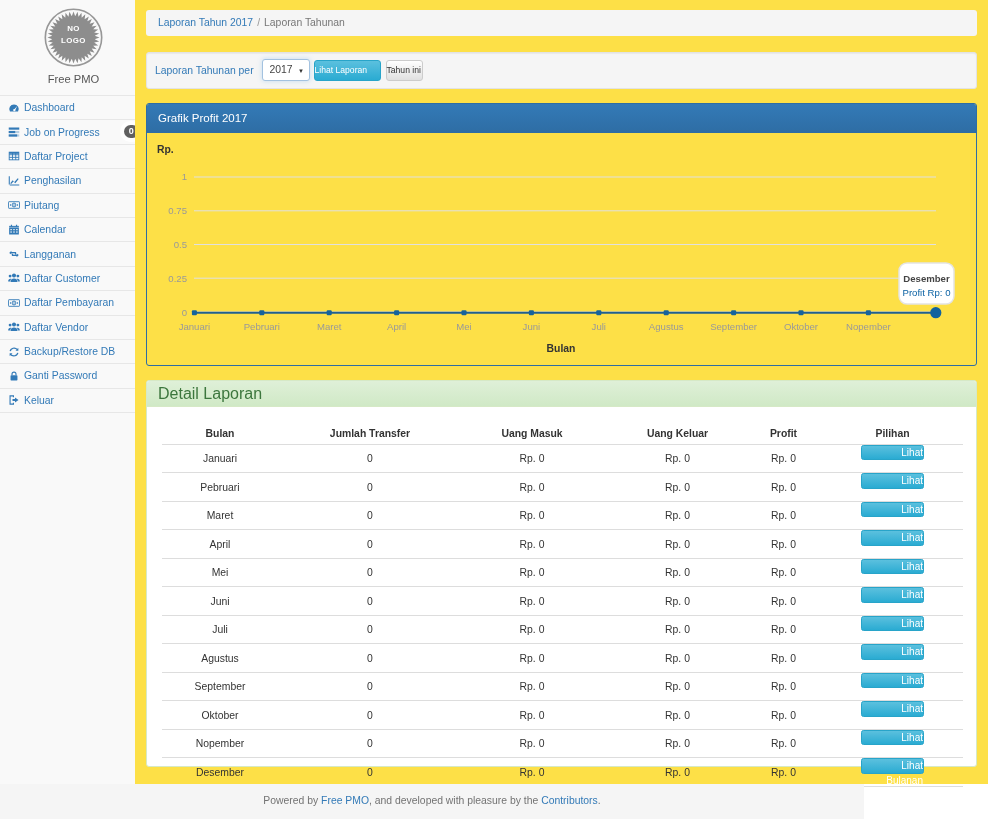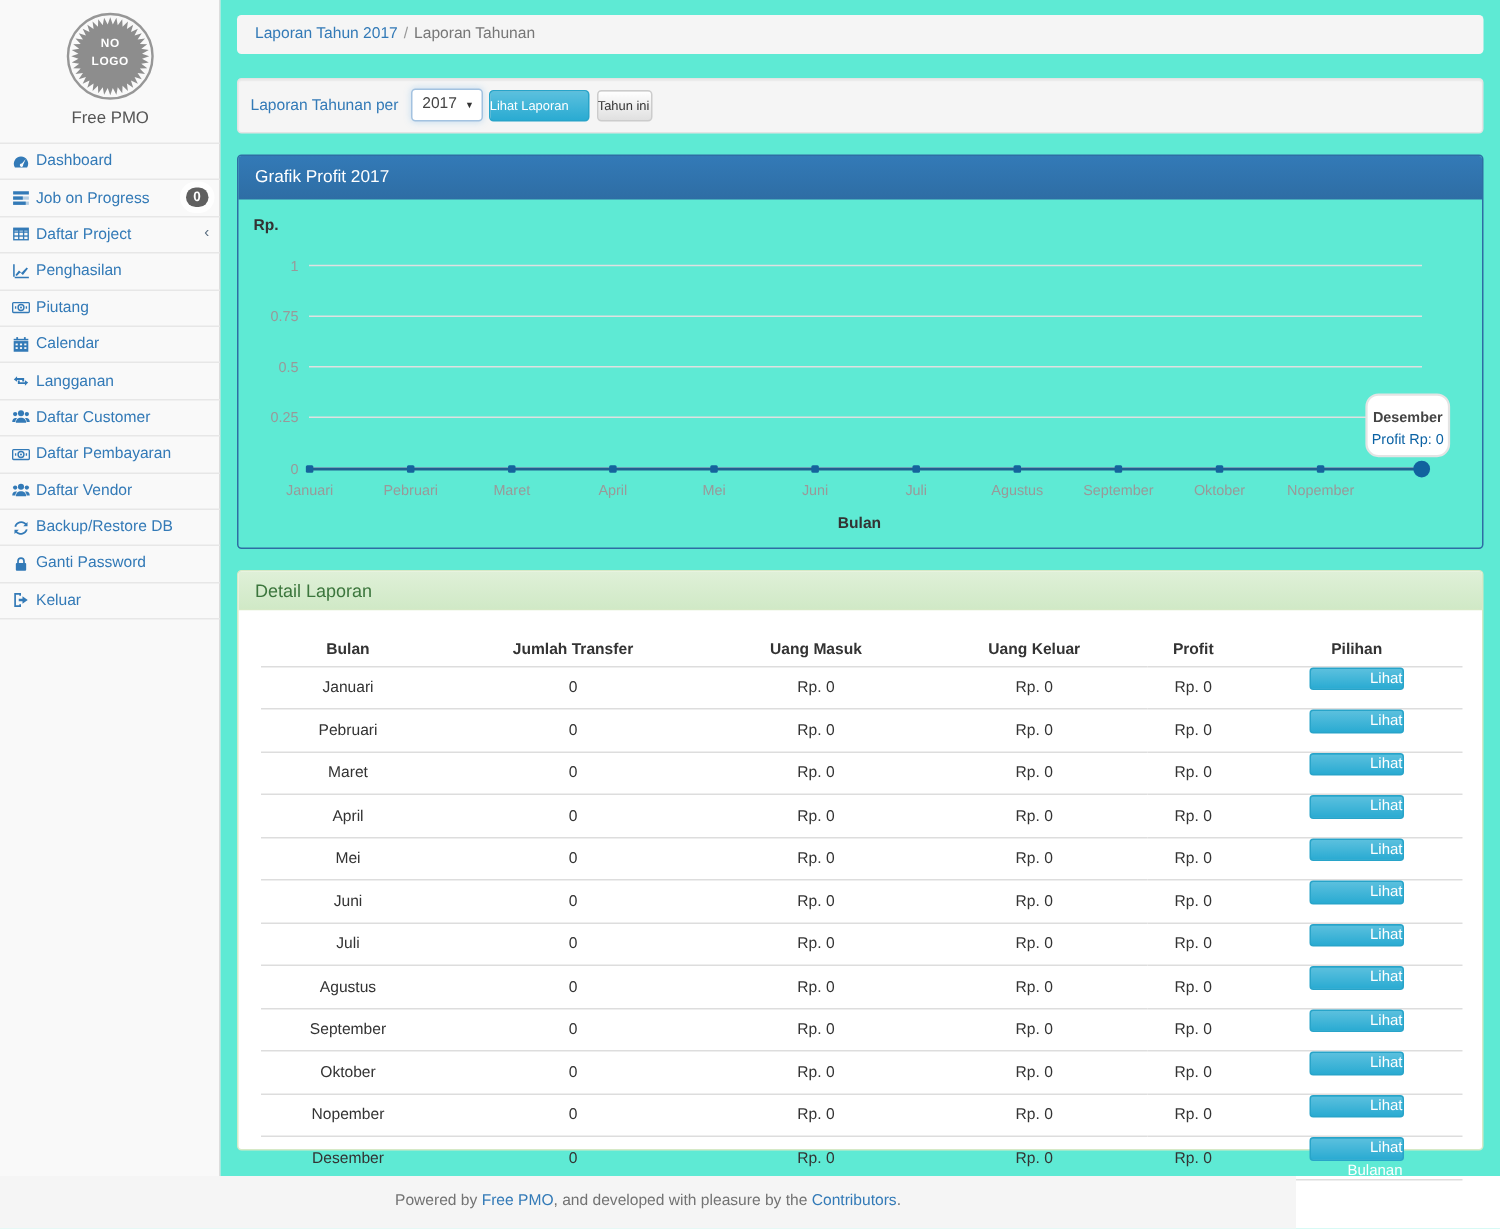--- a/index.html
+++ b/index.html
@@ -1,18 +1,18 @@
 <!DOCTYPE html>
 <html><head><meta charset="utf-8"><style>
 *{margin:0;padding:0;box-sizing:border-box}
 html,body{width:1000px;height:819px;overflow:hidden;background:#fff;
 font-family:"Liberation Sans",sans-serif;font-size:10.4px;color:#333}
 a{text-decoration:none;color:#337ab7}
 #sidebar{position:absolute;left:0;top:0;width:147px;height:783.5px;background:#f9f9f9;border-right:1px solid #ddd}
-#main{position:absolute;left:147px;top:0;width:853px;height:783.5px;background:#5eead4}
+#main{position:absolute;left:135px;top:0;width:853px;height:783.5px;background:#fde047}
 #footer{position:absolute;left:0;top:783.5px;width:864px;height:35.5px;background:#f5f5f5;
 text-align:center;color:#737373;line-height:33px;font-size:10.4px}
 
 #logo{position:absolute;left:0;top:0.5px;width:147px;text-align:center}
 #brand{position:absolute;left:0;top:73px;width:147px;text-align:center;font-size:11.2px;color:#555}
 #menu{position:absolute;left:0;top:95px;width:147px;list-style:none;border-top:1px solid #e7e7e7}
 #menu li{position:relative;height:24.4px;border-bottom:1px solid #e7e7e7;display:flex;align-items:center;padding-left:8px;color:#337ab7}
 #menu li svg{width:12px;height:12px;margin-right:4px;flex:none}
 .badge0{position:absolute;right:8px;top:5px;width:15.4px;height:12.4px;background:#606060;border-radius:7px;color:#fff;font-size:9px;font-weight:bold;text-align:center;line-height:12.4px;box-shadow:0 0 0 4px rgba(255,255,255,.85)}
 .chev{position:absolute;right:7.5px;top:-1px;line-height:24.4px;font-size:10px;color:#5a6e80}
@@ -24,21 +24,21 @@
 #well .lbl{position:absolute;left:8px;top:0;line-height:35px;font-weight:normal;color:#337ab7;font-size:10.4px}
 #sel{position:absolute;left:114.5px;top:6.5px;width:48.5px;height:22px;background:#fff;border:1px solid #a3c2e0;border-radius:3px;line-height:20px;padding-left:7px;color:#444;box-shadow:0 0 5px rgba(102,175,233,.35)}
 #sel:after{content:"▼";position:absolute;right:5px;top:0.5px;font-size:6px;color:#333}
 .btn{position:absolute;top:7px;height:21.5px;border-radius:3px;font-size:10.4px;line-height:19.5px}
 #btn1{left:166.5px;width:67.2px;background:linear-gradient(to bottom,#5bc0de 0,#2aabd2 100%);border:1px solid #28a4c9;color:#fff;font-size:8.6px}
 #btn2{left:238.5px;width:37px;background:linear-gradient(to bottom,#fff 0,#e0e0e0 100%);border:1px solid #ccc;color:#333;font-size:8.6px}
 
 #panel1{position:absolute;left:11px;top:103px;width:831px;height:263px;border:1px solid #2e6da4;border-radius:3px}
 #panel1 .hd{height:29px;background:linear-gradient(to bottom,#337ab7 0,#2e6da4 100%);color:#fff;font-size:11.5px;line-height:29px;padding-left:11px;border-radius:2px 2px 0 0}
 #panel2{position:absolute;left:11px;top:380px;width:831px;height:387px;border:1px solid #d6e9c6;border-radius:3px;background:#fff}
-#panel2 .hd{height:26px;background:linear-gradient(to bottom,#dff0d8 0,#d0e9c6 100%);color:#3c763d;font-size:12px;line-height:26px;padding-left:11px;border-bottom:1px solid #d6e9c6;border-radius:2px 2px 0 0}
+#panel2 .hd{height:26px;background:linear-gradient(to bottom,#dff0d8 0,#d0e9c6 100%);color:#3c763d;font-size:16px;line-height:26px;padding-left:11px;border-bottom:1px solid #d6e9c6;border-radius:2px 2px 0 0}
 
 #tbl{position:absolute;left:15px;top:42px;width:801px;border-collapse:collapse;font-size:10.4px;color:#333}
 #tbl th{font-weight:bold;border-bottom:1px solid #ddd;height:21.3px;vertical-align:middle}
 #tbl td{height:24.55px;border-bottom:1px solid #ddd;vertical-align:middle}
 #tbl tr.total td{border-bottom:none;font-weight:normal;height:20.6px}
 .c{text-align:center}.r{text-align:center;padding-right:8px}
 .bbtn{display:inline-block;width:63px;height:15.4px;background:linear-gradient(to bottom,#5bc0de 0,#2aabd2 100%);border:1px solid #28a4c9;border-radius:2.5px;color:#fff;font-size:10px;line-height:14.5px;text-align:right}
 </style></head><body>
 <div id="sidebar">
 <div id="logo">

